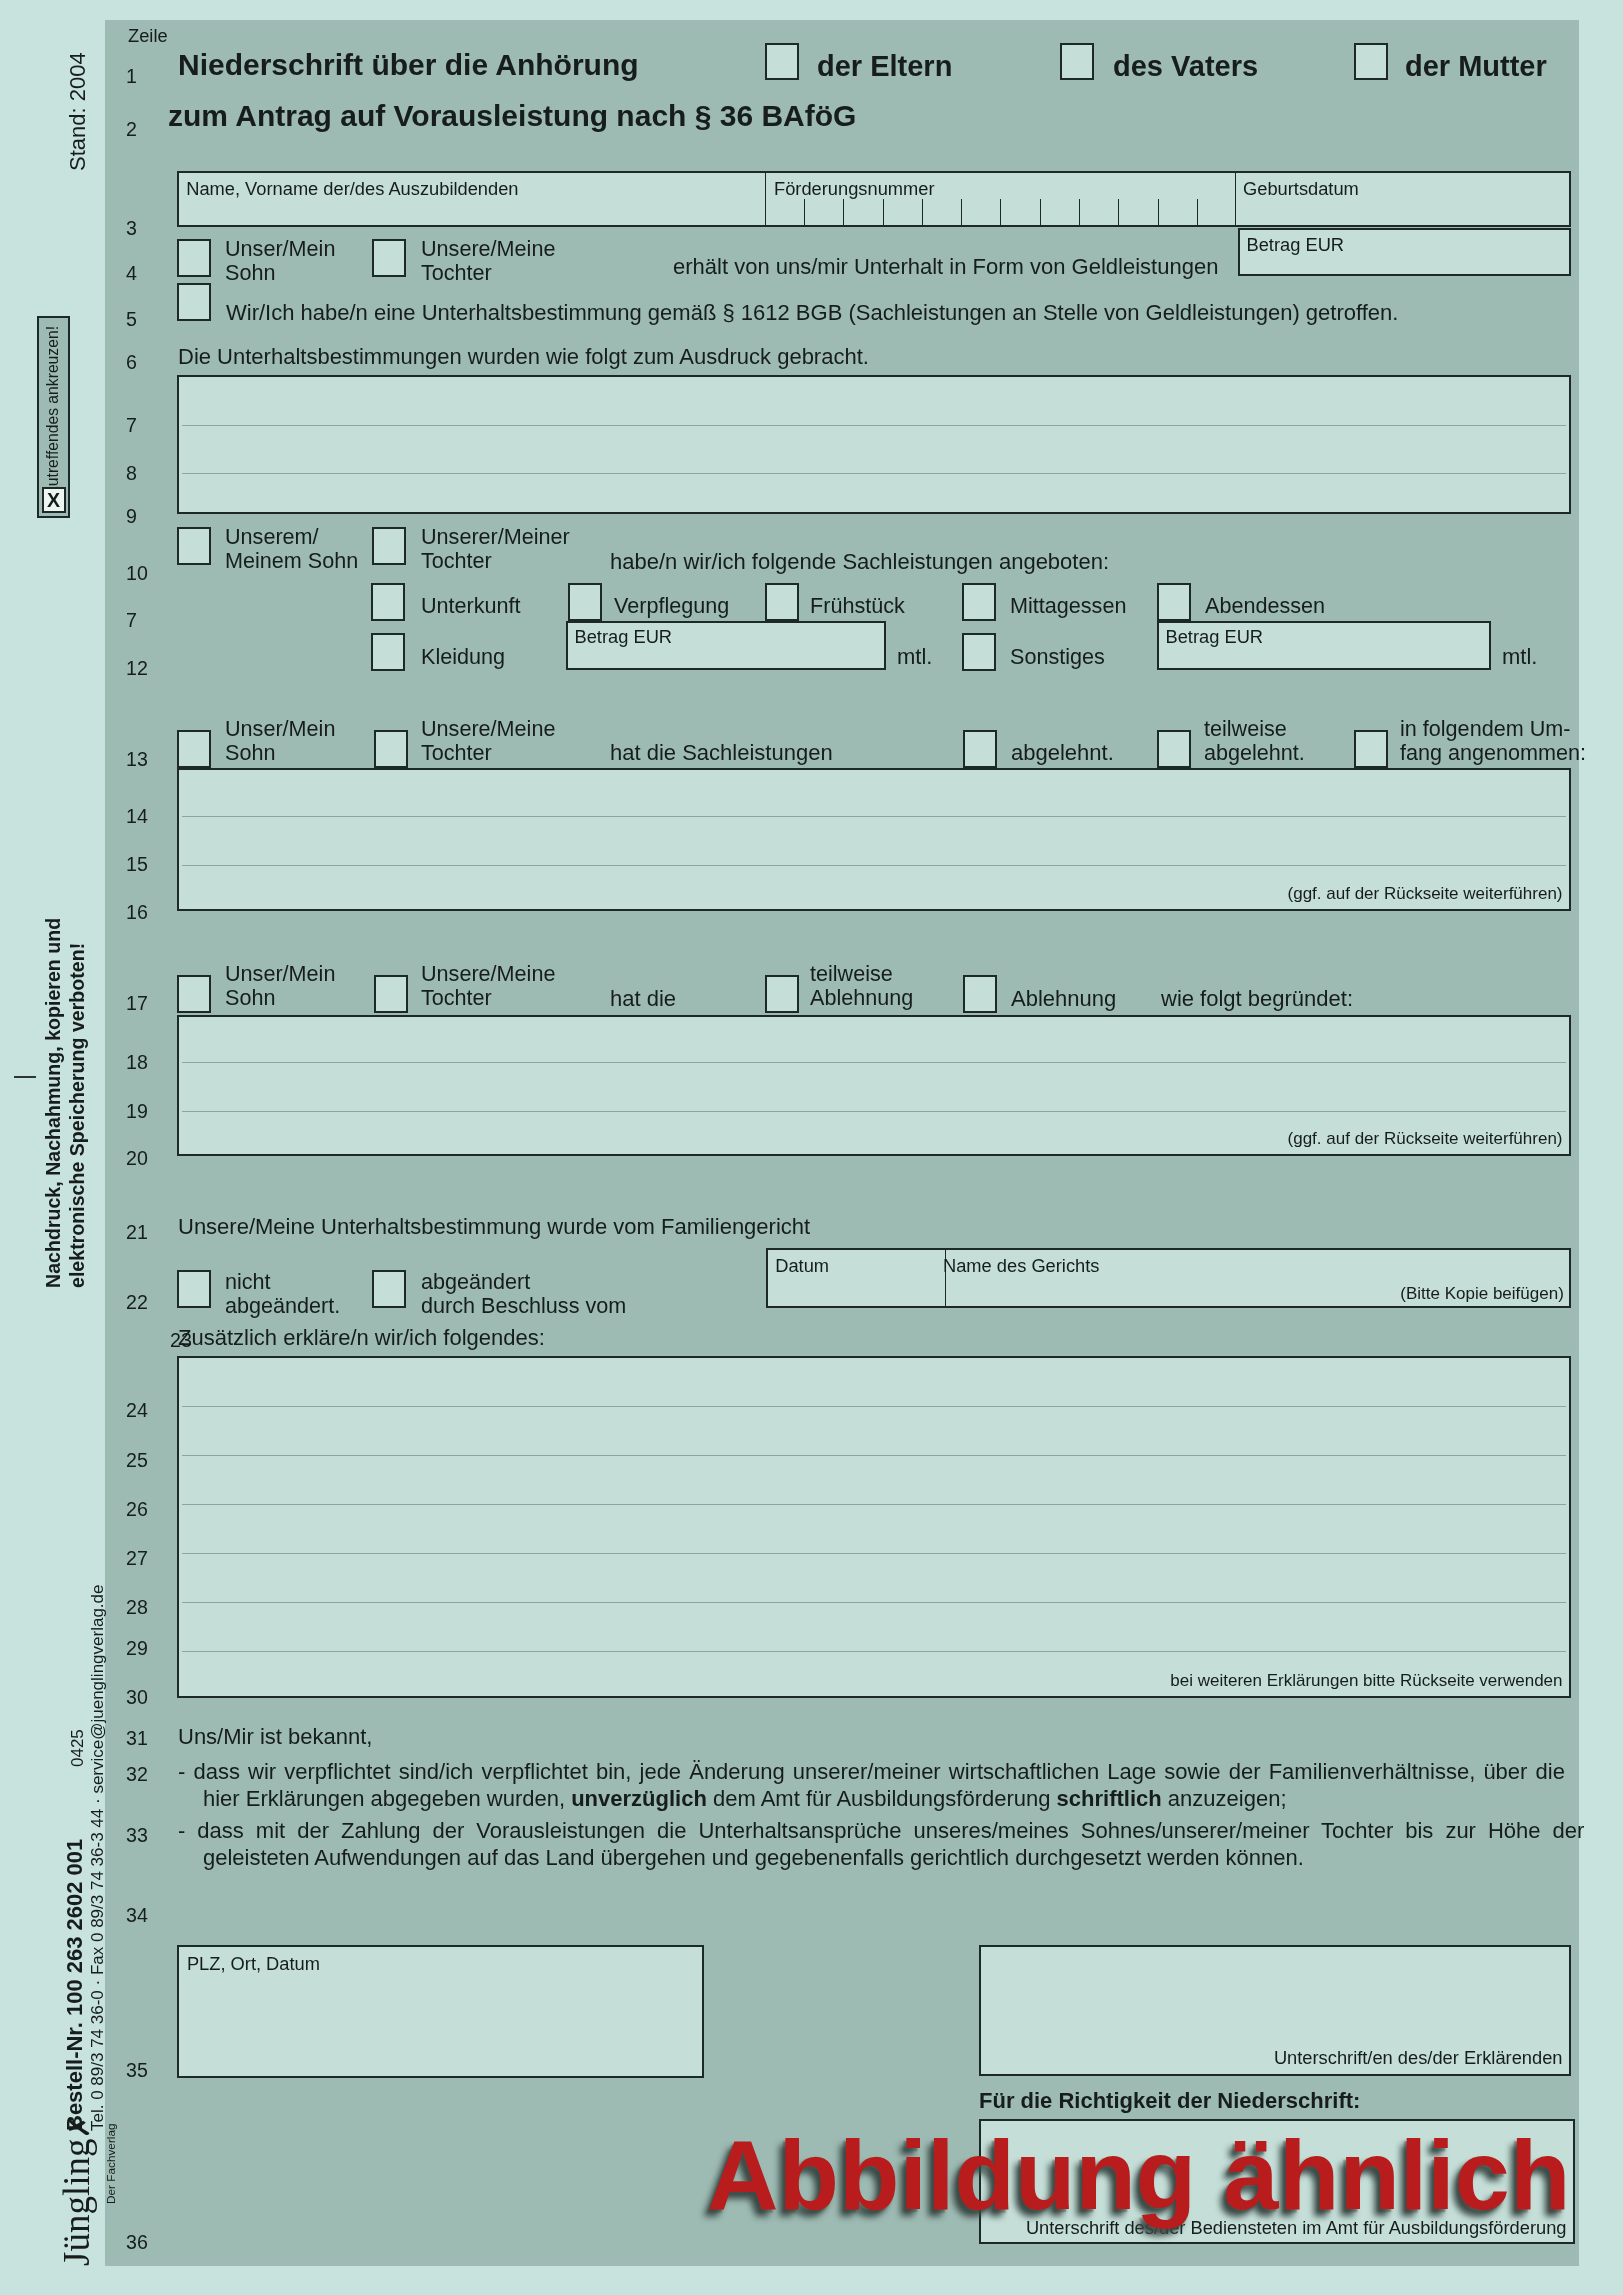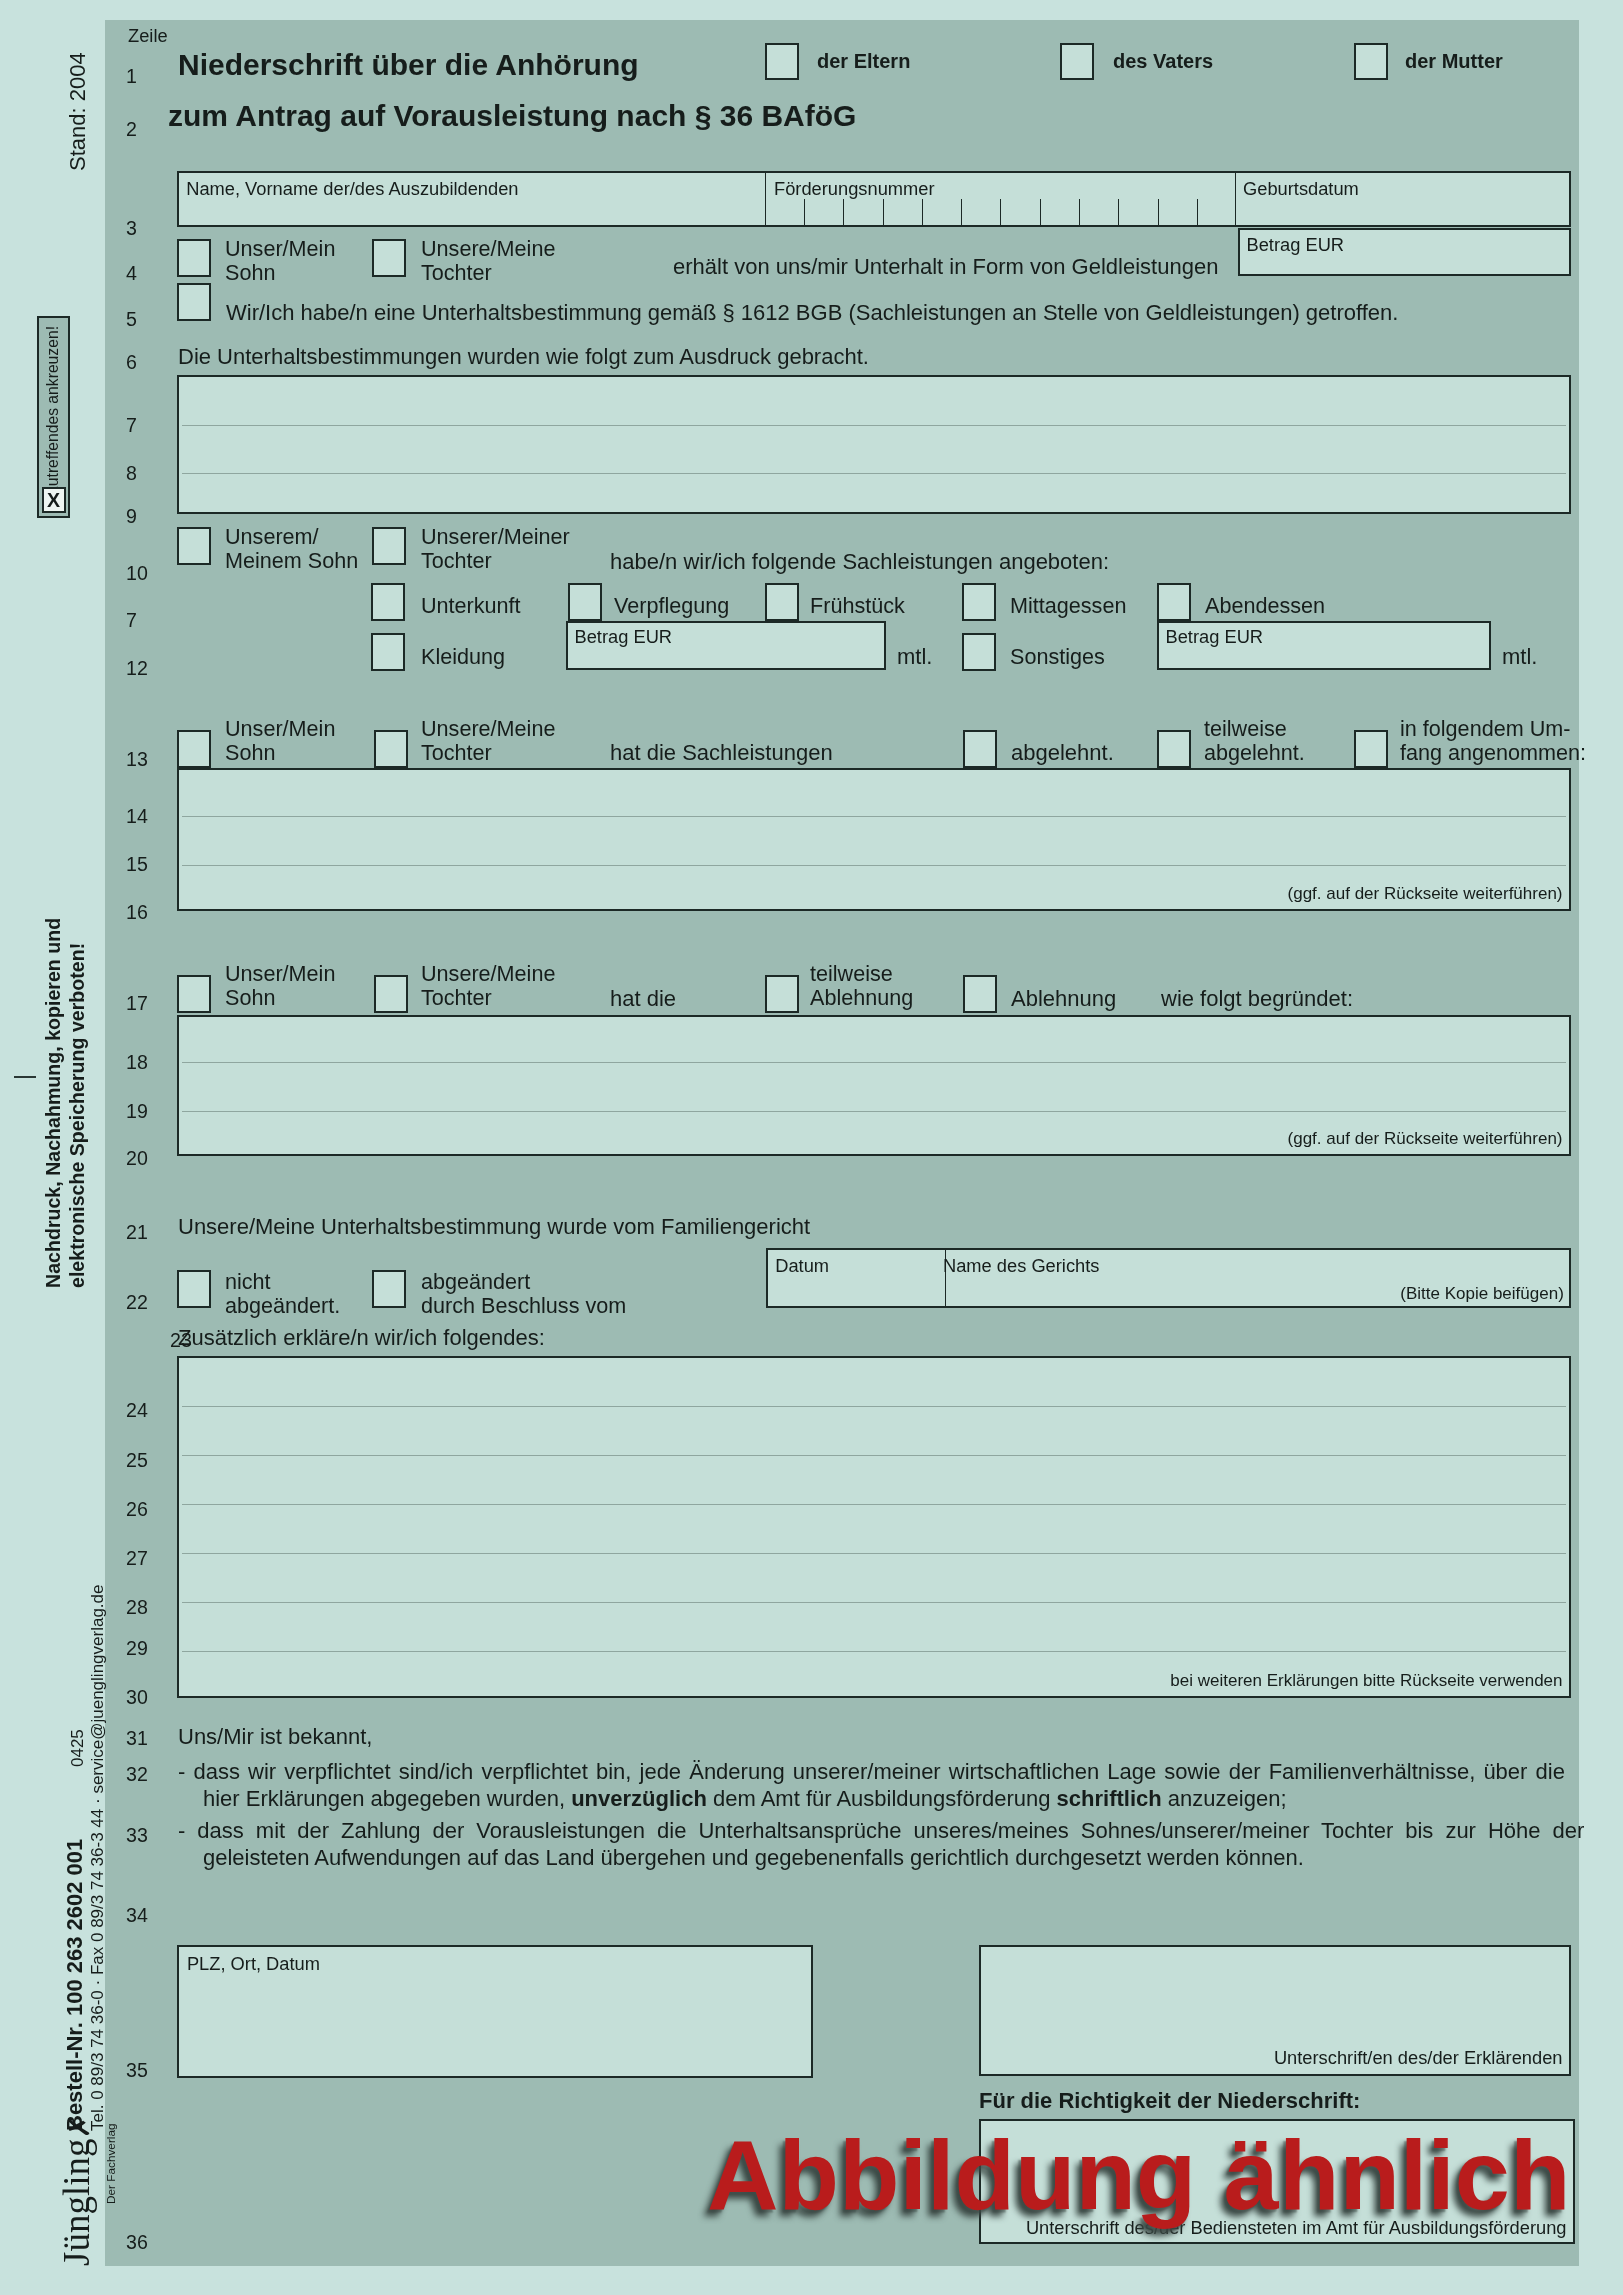--- a/index.html
+++ b/index.html
@@ -7,21 +7,21 @@
         font-family:"Liberation Sans","DejaVu Sans",sans-serif;color:#161d1b;overflow:hidden;}
   .formbg{position:absolute;left:105px;top:19.6px;width:1474px;height:2246px;background:#9dbbb3;}
   .t{position:absolute;white-space:nowrap;}
   .pre{white-space:pre-line;}
   .s26{font-size:17px;}
   .s28{font-size:18.3px;}
   .s33{font-size:21.6px;line-height:24px;}
   .s34{font-size:22px;line-height:26px;}
   .b{font-weight:bold;}
   .title{font-size:30px;font-weight:bold;}
-  .opt{font-size:20px;font-weight:bold;}
+  .opt{font-size:29px;font-weight:bold;}
   .cb{position:absolute;width:34px;height:38px;background:#c5dfd8;border:2px solid #1c2926;box-sizing:border-box;}
   .field{position:absolute;background:#c5dfd8;border:2px solid #1c2926;box-sizing:border-box;}
   .rline{position:absolute;left:2.6px;right:2.6px;height:1.3px;background:#8fa69f;}
   .vline{position:absolute;width:1.3px;background:#1c2926;}
   .tick{position:absolute;width:1.3px;background:#1c2926;}
   .rownum{position:absolute;left:126px;font-size:19.6px;}
   .rot{position:absolute;transform:rotate(-90deg);transform-origin:left top;white-space:nowrap;}
   .note-br{position:absolute;right:6.5px;bottom:5.2px;font-size:17px;white-space:nowrap;}
   .legendbox{position:absolute;left:37px;top:316px;width:33px;height:202px;background:#9dbbb3;
              border:2px solid #1c2926;box-sizing:border-box;}
@@ -260,21 +260,21 @@
     <div class="rline" style="top:293px;"></div>
     <div class="note-br">bei weiteren Erklärungen bitte Rückseite verwenden</div>
   </div>
 
   <div class="t s34" style="left:178px;top:1724px;">Uns/Mir ist bekannt,</div>
   <div class="t s34 wordsp2" style="left:178px;top:1759px;">- dass wir verpflichtet sind/ich verpflichtet bin, jede Änderung unserer/meiner wirtschaftlichen Lage sowie der Familienverhältnisse, über die</div>
   <div class="t s34" style="left:203px;top:1786px;"><span>hier Erklärungen abgegeben wurden, </span><span class="b">unverzüglich</span><span> dem Amt für Ausbildungsförderung </span><span class="b">schriftlich</span><span> anzuzeigen;</span></div>
   <div class="t s34 wordsp8" style="left:178px;top:1818px;text-align:center;">- dass mit der Zahlung der Vorausleistungen die Unterhaltsansprüche unseres/meines Sohnes/unserer/meiner Tochter bis zur Höhe der</div>
   <div class="t s34" style="left:203px;top:1845px;">geleisteten Aufwendungen auf das Land übergehen und gegebenenfalls gerichtlich durchgesetzt werden können.</div>
 
-  <div class="field" style="left:177px;top:1945px;width:636px;height:133px;">
+  <div class="field" style="left:177px;top:1945px;width:527px;height:133px;">
     <div class="t s28" style="left:7.9px;top:5.9px;">PLZ, Ort, Datum</div>
   </div>
   <div class="field" style="left:979px;top:1945px;width:592px;height:131px;">
     <div class="note-br" style="font-size:18.3px;">Unterschrift/en des/der Erklärenden</div>
   </div>
 
   <div class="t s34 b" style="left:979px;top:2088px;">Für die Richtigkeit der Niederschrift:</div>
   <div class="field" style="left:979px;top:2119px;width:596px;height:125px;">
     <div class="note-br" style="font-size:18.3px;bottom:3.3px;">Unterschrift des/der Bediensteten im  Amt für Ausbildungsförderung</div>
   </div>

